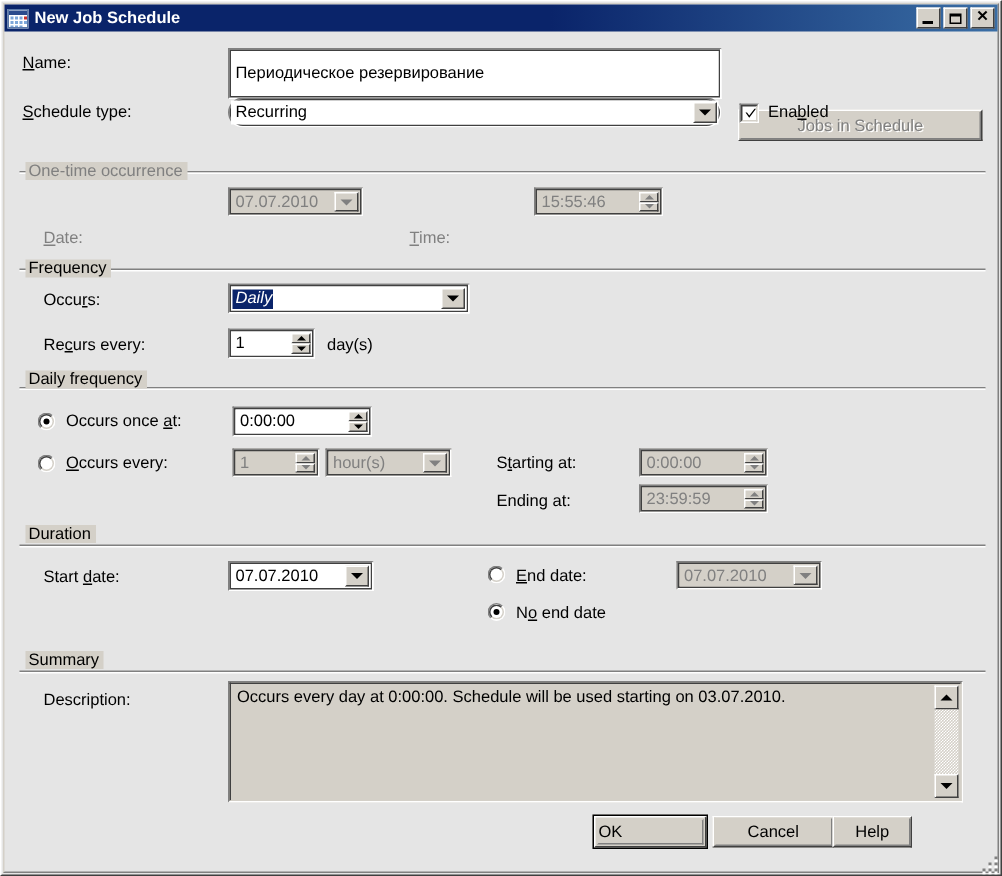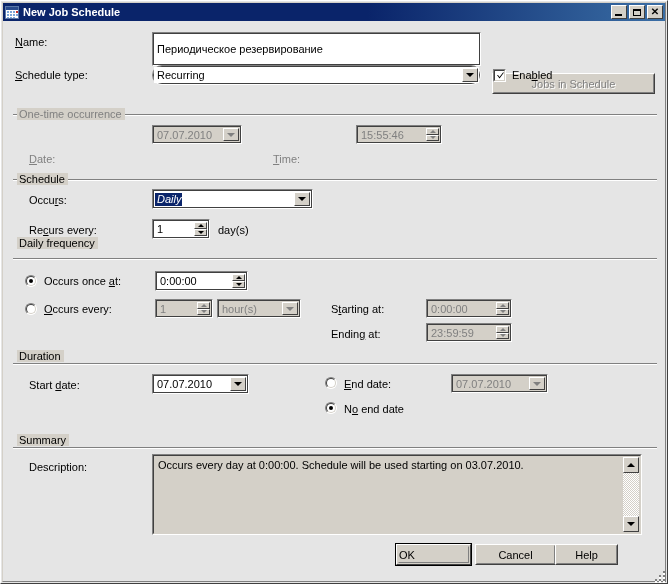--- a/index.html
+++ b/index.html
@@ -431,21 +431,21 @@
       <div class="spin-half">
           <span class="tri-up dis"></span>
         </div>
       <div class="spin-half">
           <span class="tri-dn dis"></span>
         </div>
     </div>
   </div>
 
   <div class="group-line" style="left:12px; top:178px; width:644px;"></div>
-  <span class="group-label" style="left:16px; top:172px;">Schedule</span>
+  <span class="group-label" style="left:16px; top:172px;">Frequency</span>
 
   <span class="lbl" style="left:28px; top:193px;">Occu<span class="u">r</span>s:</span>
   <div class="field combo" style="left:151px; top:188px; width:161px; height:20px;">
     <div class="field-in" style="padding-left:0;font-style:italic;">
       <span class="sel-text">Daily</span>
     </div>
     <div class="combo-btn">
         <span class="arrow-dn"></span>
       </div>
   </div>
@@ -458,21 +458,21 @@
           <span class="tri-up"></span>
         </div>
       <div class="spin-half">
           <span class="tri-dn"></span>
         </div>
     </div>
   </div>
   <span class="lbl" style="left:217px; top:223px;">day(s)</span>
 
   <div class="group-line" style="left:12px; top:257px; width:644px;"></div>
-  <span class="group-label" style="left:16px; top:236px;text-align:right;">Daily frequency</span>
+  <span class="group-label" style="left:16px; top:246px;text-align:right;">Daily frequency</span>
 
   <div class="radio" style="left:24px; top:274px;">
     <div class="rin"></div>
       <div class="dot"></div>
   </div>
   <span class="lbl" style="left:43px; top:274px;">Occurs once <span class="u">a</span>t:</span>
   <div class="field" style="left:154px; top:270px; width:93px; height:20px;">
     <div class="field-in">0:00:00</div>
     <div class="spin-btns">
       <div class="spin-half">
@@ -585,21 +585,21 @@
         <span class="bin2">
           <span class="lbltxt">OK</span>
         </span>
       </span>
   </div>
   <div class="btn" style="left:474px; top:543px; width:81px; height:21px;">
     <span class="bin">
         <span class="lbltxt">Cancel</span>
       </span>
   </div>
-  <div class="btn" style="left:554px; top:543px; width:63px; height:21px;">
+  <div class="btn" style="left:554px; top:543px; width:53px; height:21px;">
     <span class="bin">
         <span class="lbltxt">Help</span>
       </span>
   </div>
 
   <div class="grip">
     <i class="g" style="right:0px;bottom:8px;"></i>
       <i class="w" style="right:0px;bottom:6px;"></i>
     <i class="g" style="right:4px;bottom:4px;"></i>
       <i class="w" style="right:4px;bottom:2px;"></i>

